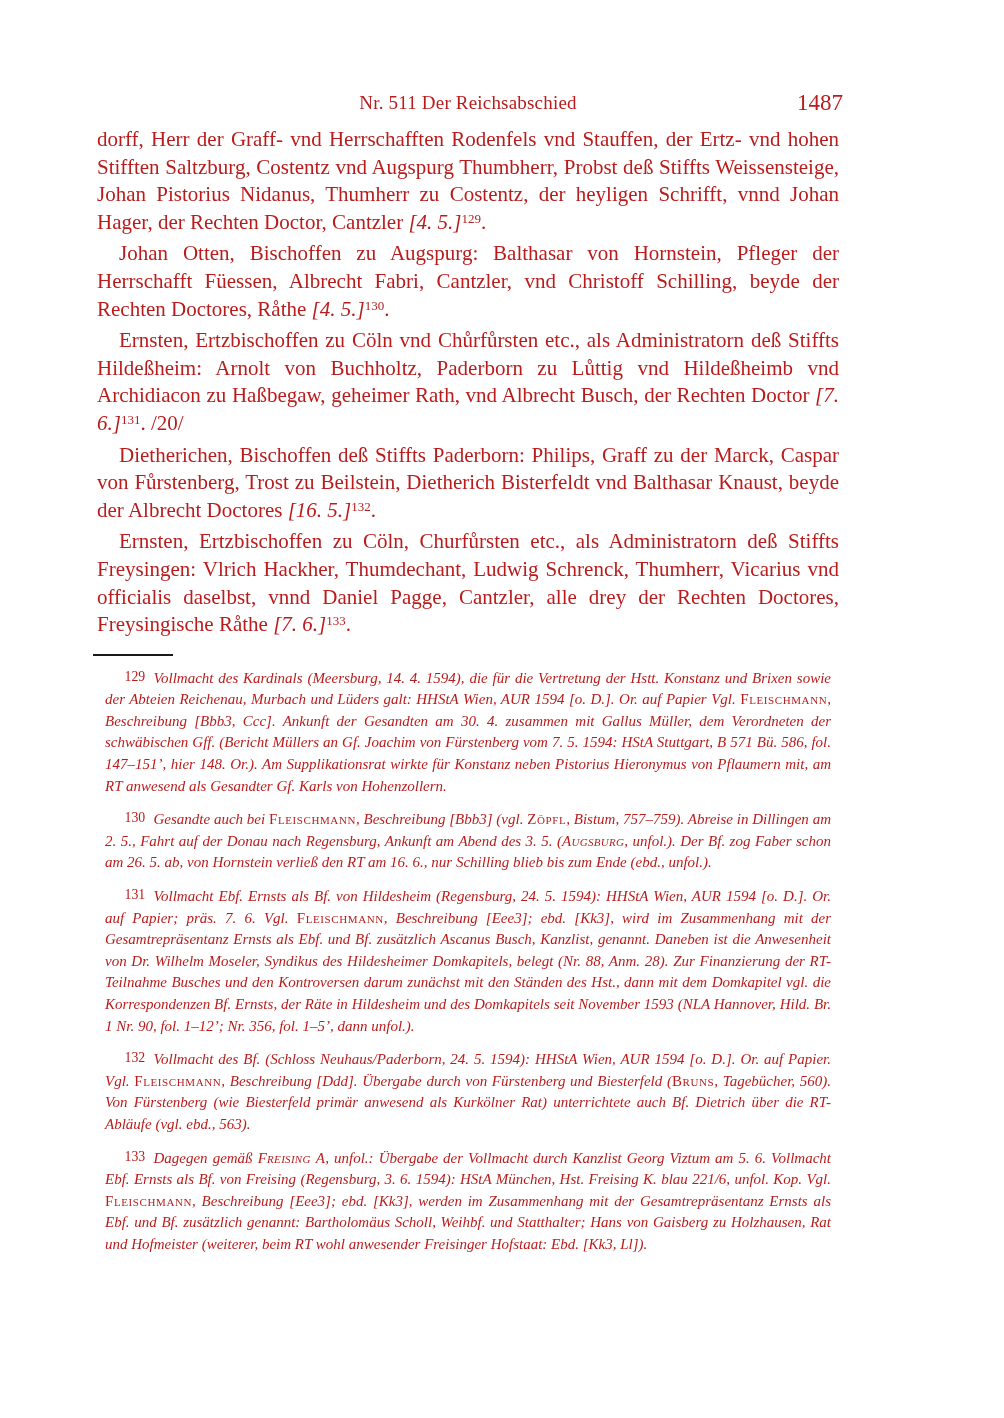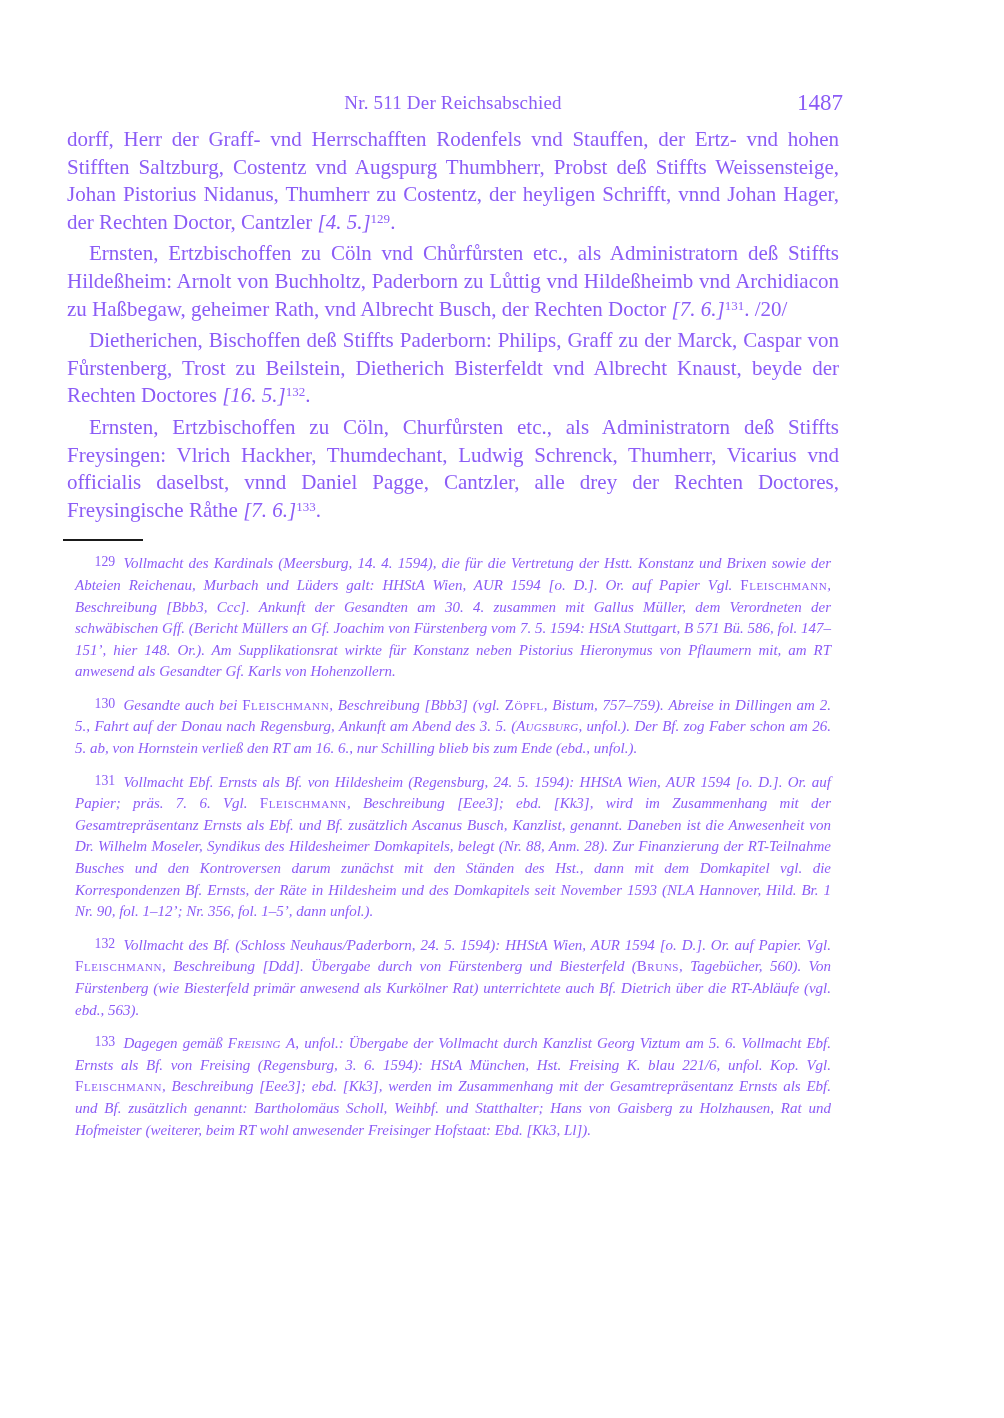--- a/index.html
+++ b/index.html
@@ -2,23 +2,23 @@
 <html><head>
 <meta charset="utf-8">
 <style>
   html, body { margin: 0; padding: 0; background: #e8e8e8; }
   .page {
     position: relative;
     width: 1004px;
     height: 1418px;
     margin: 0 auto;
     background: #ffffff;
-    color: #8b5cf6;
+    color: #b91c1c;
     box-sizing: border-box;
-    padding: 84px 161px 40px 63px;
+    padding: 84px 161px 40px 93px;
     overflow: hidden;
     font-family: "Liberation Serif", "DejaVu Serif", serif;
   }
   .page-header {
     position: relative;
     height: 30px;
     margin-bottom: 12px;
   }
   .running-title {
     position: absolute;
@@ -71,22 +71,23 @@
 
 <div class="page">
 
   <header class="page-header">
     <div class="running-title">Nr. 511 Der Reichsabschied</div>
     <div class="page-number">1487</div>
   </header>
 
   <main class="body-text">
       <p class="para"><span class="s-r">dorff, Herr der Graff- vnd Herrschafften Rodenfels vnd Stauffen, der Ertz- vnd hohen Stifften Saltzburg, Costentz vnd Augspurg Thumbherr, Probst deß Stiffts Weissensteige, Johan Pistorius Nidanus, Thumherr zu Costentz, der heyligen Schrifft, vnnd Johan Hager, der Rechten Doctor, Cantzler </span><span class="s-i">[4. 5.]</span><span class="s-sup">129</span><span class="s-r">.</span></p>
+      <p class="para indent"><span class="s-r">Johan Otten, Bischoffen zu Augspurg: Balthasar von Hornstein, Pfleger der Herrschafft Füessen, Albrecht Fabri, Cantzler, vnd Christoff Schilling, beyde der Rechten Doctores, Råthe </span><span class="s-i">[4. 5.]</span><span class="s-sup">130</span><span class="s-r">.</span></p>
       <p class="para indent"><span class="s-r">Ernsten, Ertzbischoffen zu Cöln vnd Chůrfůrsten etc., als Administratorn deß Stiffts Hildeßheim: Arnolt von Buchholtz, Paderborn zu Lůttig vnd Hildeßheimb vnd Archidiacon zu Haßbegaw, geheimer Rath, vnd Albrecht Busch, der Rechten Doctor </span><span class="s-i">[7. 6.]</span><span class="s-sup">131</span><span class="s-r">. /20/</span></p>
-      <p class="para indent"><span class="s-r">Dietherichen, Bischoffen deß Stiffts Paderborn: Philips, Graff zu der Marck, Caspar von Fůrstenberg, Trost zu Beilstein, Dietherich Bisterfeldt vnd Albrecht Knaust, beyde der Rechten Doctores </span><span class="s-i">[16. 5.]</span><span class="s-sup">132</span><span class="s-r">.</span></p>
+      <p class="para indent"><span class="s-r">Dietherichen, Bischoffen deß Stiffts Paderborn: Philips, Graff zu der Marck, Caspar von Fůrstenberg, Trost zu Beilstein, Dietherich Bisterfeldt vnd Balthasar Knaust, beyde der Albrecht Doctores </span><span class="s-i">[16. 5.]</span><span class="s-sup">132</span><span class="s-r">.</span></p>
       <p class="para indent"><span class="s-r">Ernsten, Ertzbischoffen zu Cöln, Churfůrsten etc., als Administratorn deß Stiffts Freysingen: Vlrich Hackher, Thumdechant, Ludwig Schrenck, Thumherr, Vicarius vnd officialis daselbst, vnnd Daniel Pagge, Cantzler, alle drey der Rechten Doctores, Freysingische Råthe </span><span class="s-i">[7. 6.]</span><span class="s-sup">133</span><span class="s-r">.</span></p>
     </main>
 
   <div class="fn-sep"></div>
 
   <section class="footnotes">
       <p class="footnote"><span class="fn-num">129</span><span class="s-i">Vollmacht des Kardinals (Meersburg, 14. 4. 1594), die für die Vertretung der Hstt. Konstanz und Brixen sowie der Abteien Reichenau, Murbach und Lüders galt: HHStA Wien, AUR 1594 [o. D.]. Or. auf Papier Vgl. </span><span class="s-sc">Fleischmann</span><span class="s-i">, Beschreibung [Bbb3, Ccc]. Ankunft der Gesandten am 30. 4. zusammen mit Gallus Müller, dem Verordneten der schwäbischen Gff. (Bericht Müllers an Gf. Joachim von Fürstenberg vom 7. 5. 1594: HStA Stuttgart, B 571 Bü. 586, fol. 147–151’, hier 148. Or.). Am Supplikationsrat wirkte für Konstanz neben Pistorius Hieronymus von Pflaumern mit, am RT anwesend als Gesandter Gf. Karls von Hohenzollern.</span></p>
       <p class="footnote"><span class="fn-num">130</span><span class="s-i">Gesandte auch bei </span><span class="s-sc">Fleischmann</span><span class="s-i">, Beschreibung [Bbb3] (vgl. </span><span class="s-sc">Zöpfl</span><span class="s-i">, Bistum, 757–759). Abreise in Dillingen am 2. 5., Fahrt auf der Donau nach Regensburg, Ankunft am Abend des 3. 5. (</span><span class="s-isc">Augsburg</span><span class="s-i">, unfol.). Der Bf. zog Faber schon am 26. 5. ab, von Hornstein verließ den RT am 16. 6., nur Schilling blieb bis zum Ende (ebd., unfol.).</span></p>
       <p class="footnote"><span class="fn-num">131</span><span class="s-i">Vollmacht Ebf. Ernsts als Bf. von Hildesheim (Regensburg, 24. 5. 1594): HHStA Wien, AUR 1594 [o. D.]. Or. auf Papier; präs. 7. 6. Vgl. </span><span class="s-sc">Fleischmann</span><span class="s-i">, Beschreibung [Eee3]; ebd. [Kk3], wird im Zusammenhang mit der Gesamtrepräsentanz Ernsts als Ebf. und Bf. zusätzlich Ascanus Busch, Kanzlist, genannt. Daneben ist die Anwesenheit von Dr. Wilhelm Moseler, Syndikus des Hildesheimer Domkapitels, belegt (Nr. 88, Anm. 28). Zur Finanzierung der RT-Teilnahme Busches und den Kontroversen darum zunächst mit den Ständen des Hst., dann mit dem Domkapitel vgl. die Korrespondenzen Bf. Ernsts, der Räte in Hildesheim und des Domkapitels seit November 1593 (NLA Hannover, Hild. Br. 1 Nr. 90, fol. 1–12’; Nr. 356, fol. 1–5’, dann unfol.).</span></p>
       <p class="footnote"><span class="fn-num">132</span><span class="s-i">Vollmacht des Bf. (Schloss Neuhaus/Paderborn, 24. 5. 1594): HHStA Wien, AUR 1594 [o. D.]. Or. auf Papier. Vgl. </span><span class="s-sc">Fleischmann</span><span class="s-i">, Beschreibung [Ddd]. Übergabe durch von Fürstenberg und Biesterfeld (</span><span class="s-sc">Bruns</span><span class="s-i">, Tagebücher, 560). Von Fürstenberg (wie Biesterfeld primär anwesend als Kurkölner Rat) unterrichtete auch Bf. Dietrich über die RT-Abläufe (vgl. ebd., 563).</span></p>

